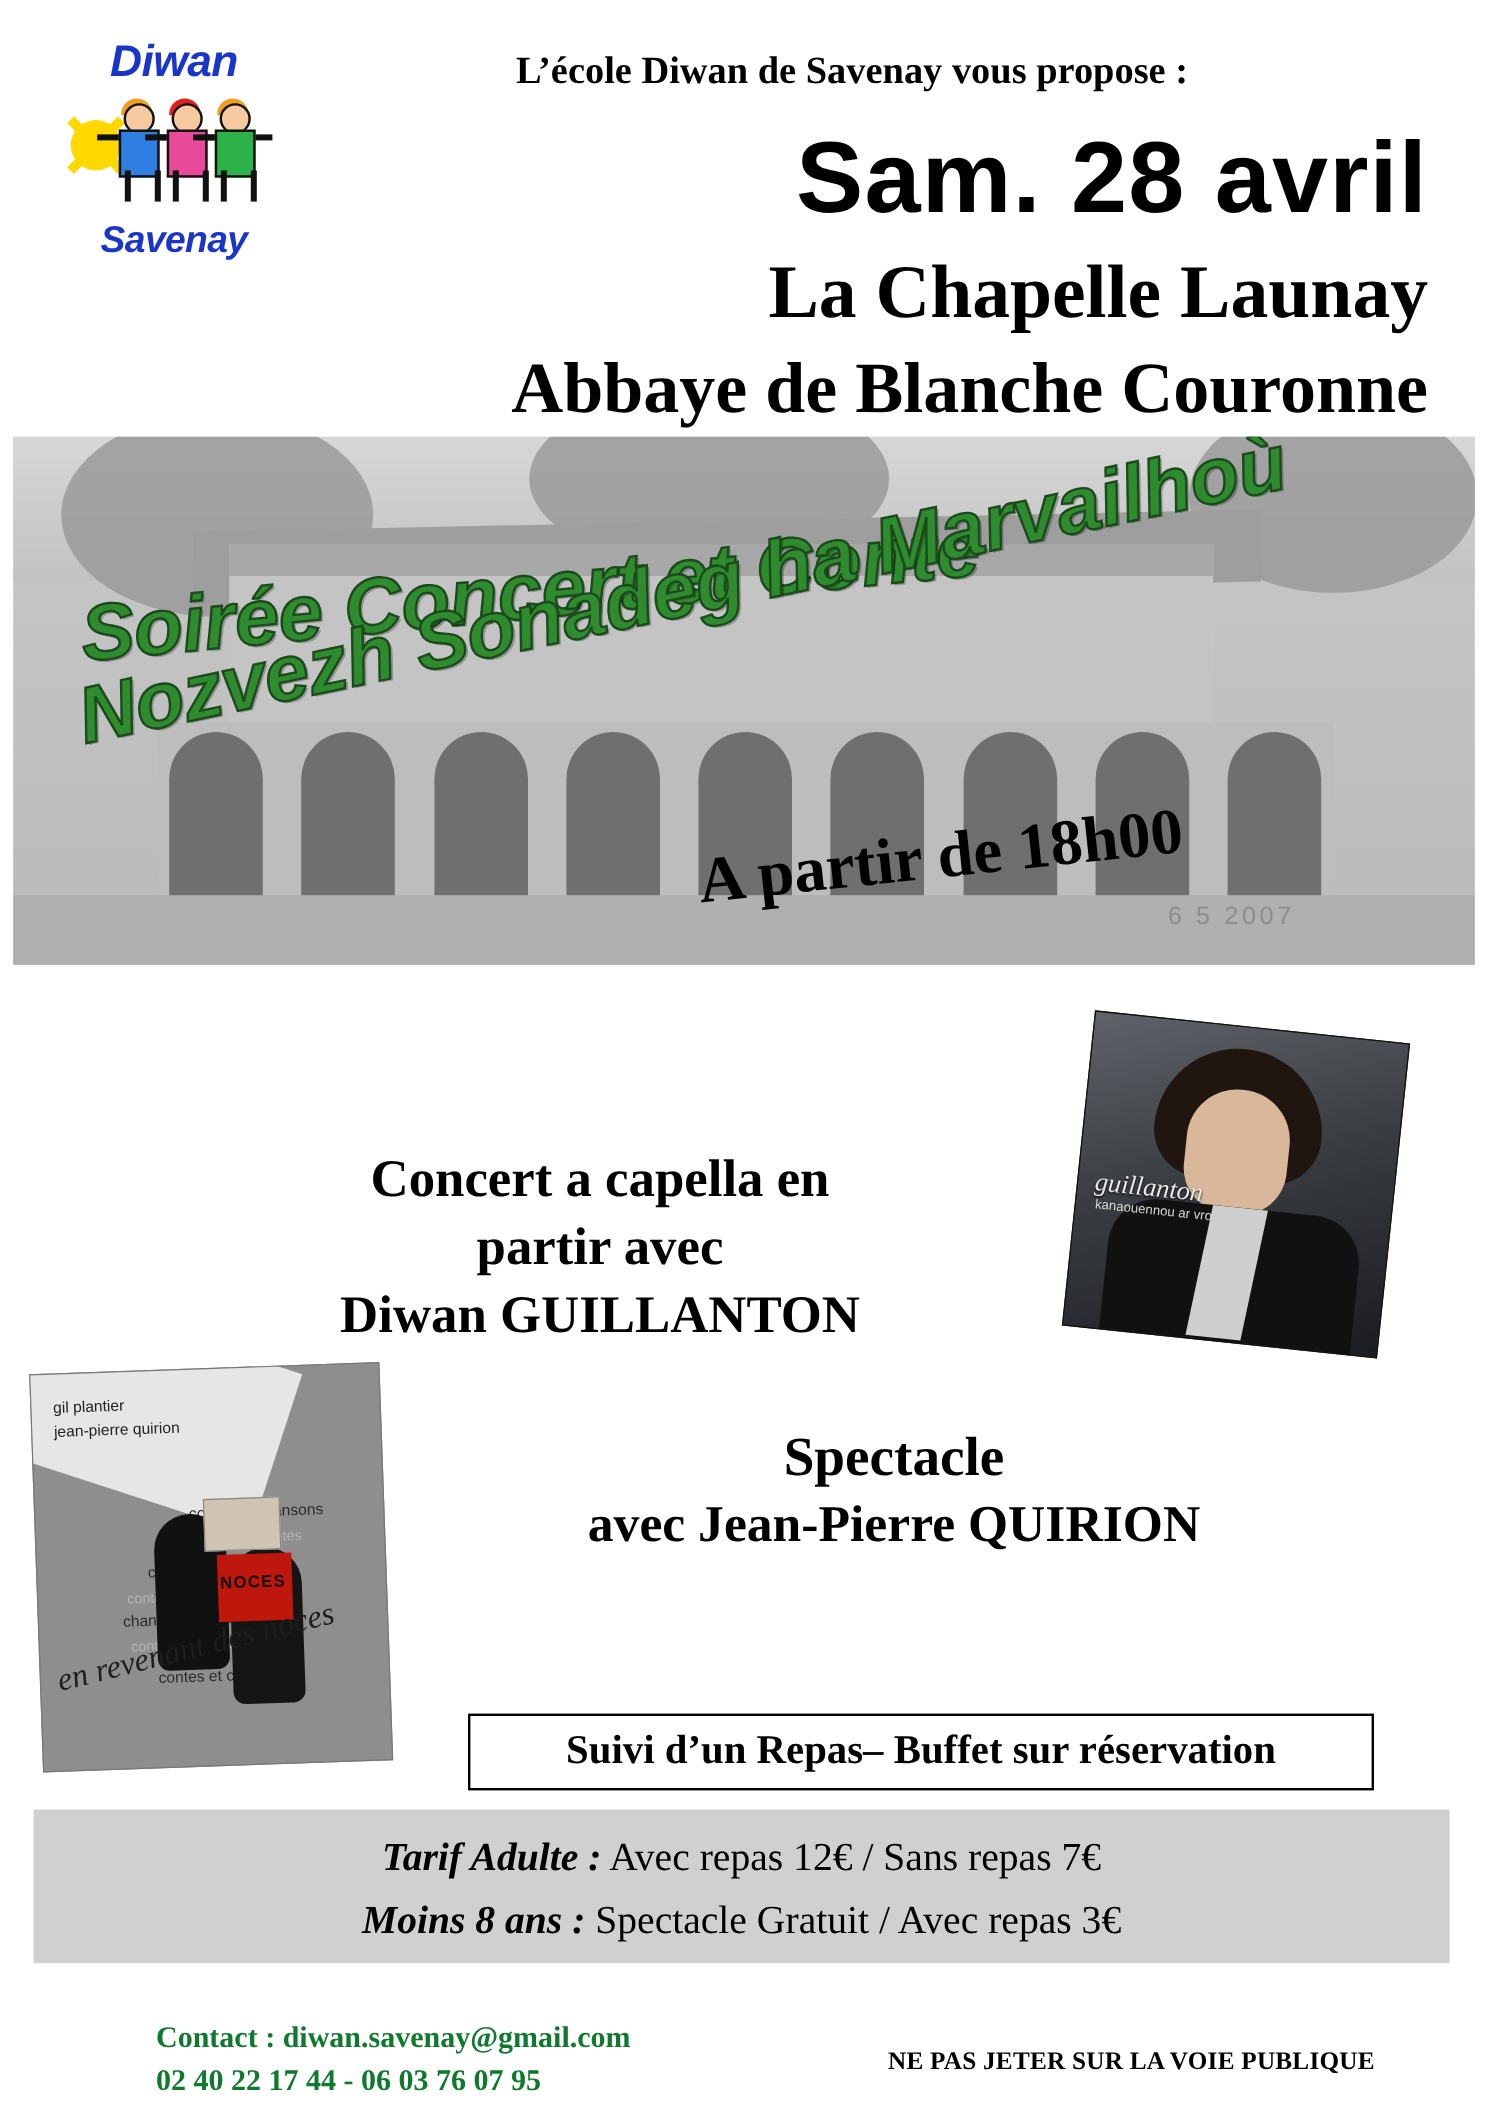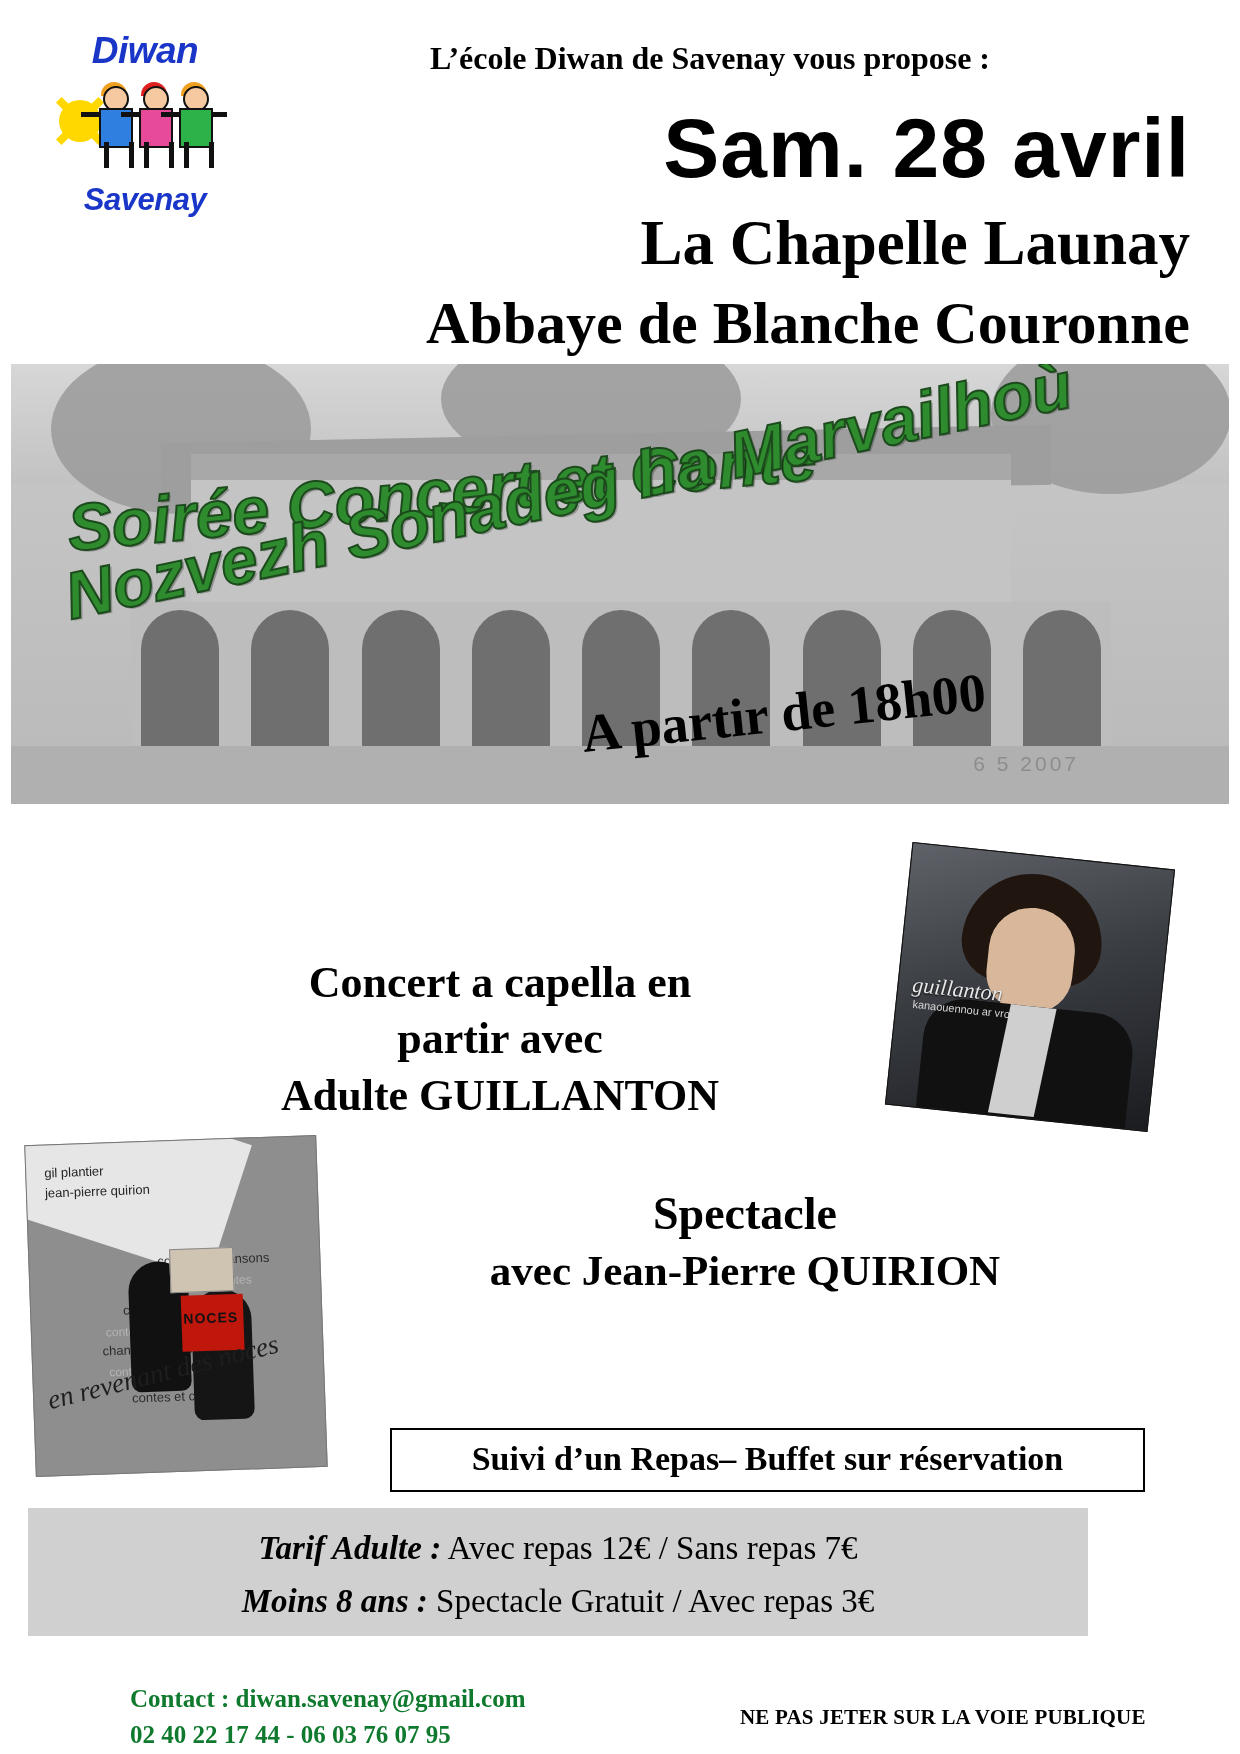--- a/index.html
+++ b/index.html
@@ -429,21 +429,21 @@
     font-family: "Liberation Serif", serif;
     font-weight: bold;
     font-size: 34px;
     color: #000;
   }
 
   
   .tarifs {
     position: absolute;
     left: 28px; top: 1508px;
-    width: 1060px;
+    width: 1180px;
     height: 128px;
     background: #d0d0d0;
     box-sizing: border-box;
     padding-top: 14px;
     text-align: center;
   }
   .tarif-line {
     font-family: "Liberation Serif", serif;
     font-size: 33px;
     color: #000;
@@ -546,21 +546,21 @@
   <div class="ph-stamp">6  5 2007</div>
 
   <div class="title-green title-1">Soirée Concert et Conte</div>
   <div class="title-green title-2">Nozvezh Sonadeg ha Marvailhoù</div>
   <div class="title-time">A partir de 18h00</div>
 </div>
 
 <div class="concert-text">
   <div>Concert a capella en</div>
   <div>partir avec</div>
-  <div>Adulte GUILLANTON</div>
+  <div>Diwan GUILLANTON</div>
 </div>
 
 <div class="photo-guillanton">
   <div class="pg-bg"></div>
   <div class="pg-hair"></div>
   <div class="pg-face"></div>
   <div class="pg-body"></div>
   <div class="pg-shirt"></div>
   <div class="pg-label">guillanton</div>
   <div class="pg-sub">kanaouennou ar vro</div>

